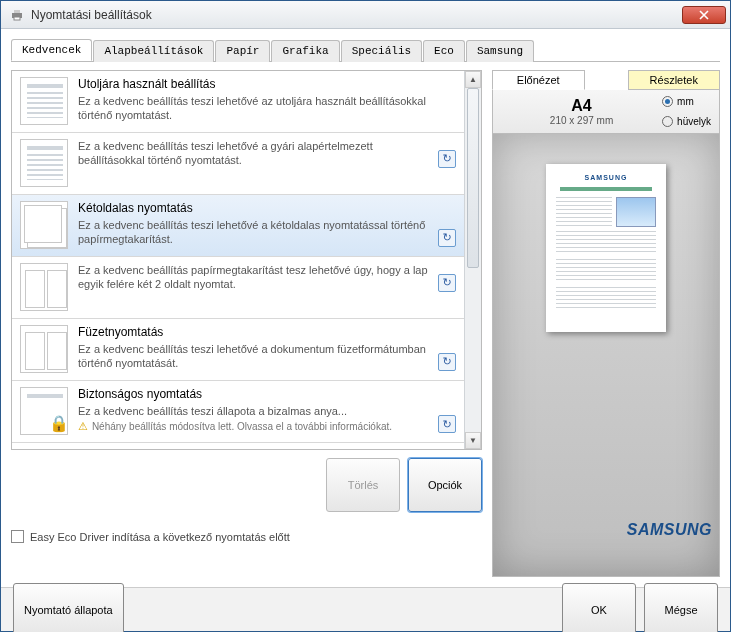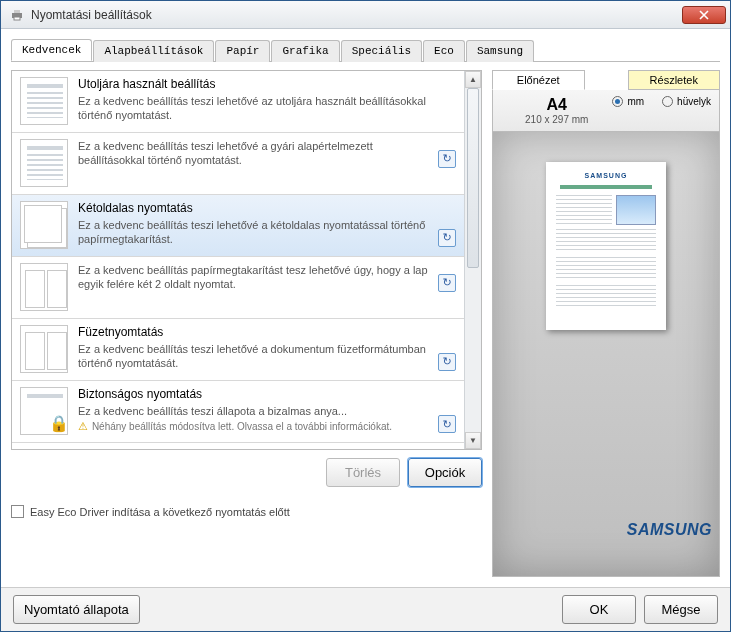--- a/index.html
+++ b/index.html
@@ -175,27 +175,27 @@
   .scroll-thumb { position:absolute; left:2px; right:2px; top:0; height:180px; background:linear-gradient(#f4f6f8,#dde2e7); border:1px solid #b8c0c8; border-radius:2px; cursor:pointer; }
 
   .btn-row {
     display: flex;
     justify-content: flex-end;
     gap: 8px;
     margin-top: 8px;
   }
   .btn {
     min-width: 74px;
-    padding: 6px 10px;
+    padding: 20px 10px;
     border: 1px solid #888;
     border-radius: 3px;
     background: linear-gradient(#fdfdfd, #e6e6e6);
     cursor: pointer;
     text-align: center;
-    font-size: 13px;
+    font-size: 11px;
   }
   .btn.disabled { color: #999; cursor: default; border-color: #bbb; }
   .btn.focused { border: 1px solid #3a7ac0; box-shadow: 0 0 0 1px #7ab0e8; }
 
   .eco-row {
     display: flex;
     align-items: center;
     gap: 6px;
     margin-top: 18px;
     font-size: 11px;
@@ -221,27 +221,27 @@
     cursor: pointer;
     font-size: 11px;
   }
   .preview-tab.active { background: #fff; border-bottom-color: #fff; }
 
   .paper-info {
     border: 1px solid #bbb;
     border-top: none;
     padding: 6px 8px;
     display: flex;
-    align-items: flex-start;
+    align-items: center;
     background: linear-gradient(#f6f6f6,#e9e9e9);
   }
   .paper-size { flex: 1; text-align:center; }
   .paper-size .big { font-size:16px; font-weight:bold; }
   .paper-size .small { font-size:10px; color:#555; }
-  .unit-col { display:flex; flex-direction:row; gap:18px; font-size:10px; }
+  .unit-col { display:flex; flex-direction:column; gap:9px; font-size:10px; }
   .radio-row { display:flex; align-items:center; gap:4px; cursor:pointer; }
   .radio { width:11px; height:11px; border:1px solid #666; border-radius:50%; display:flex; align-items:center; justify-content:center; }
   .radio.on::after { content:""; width:5px; height:5px; background:#2b6fb0; border-radius:50%; }
 
   .preview-pane {
     flex: 1;
     border: 1px solid #bbb;
     border-top: none;
     background: linear-gradient(#d8d8d8,#bebebe);
     box-shadow: inset 0 0 40px rgba(0,0,0,0.25);

